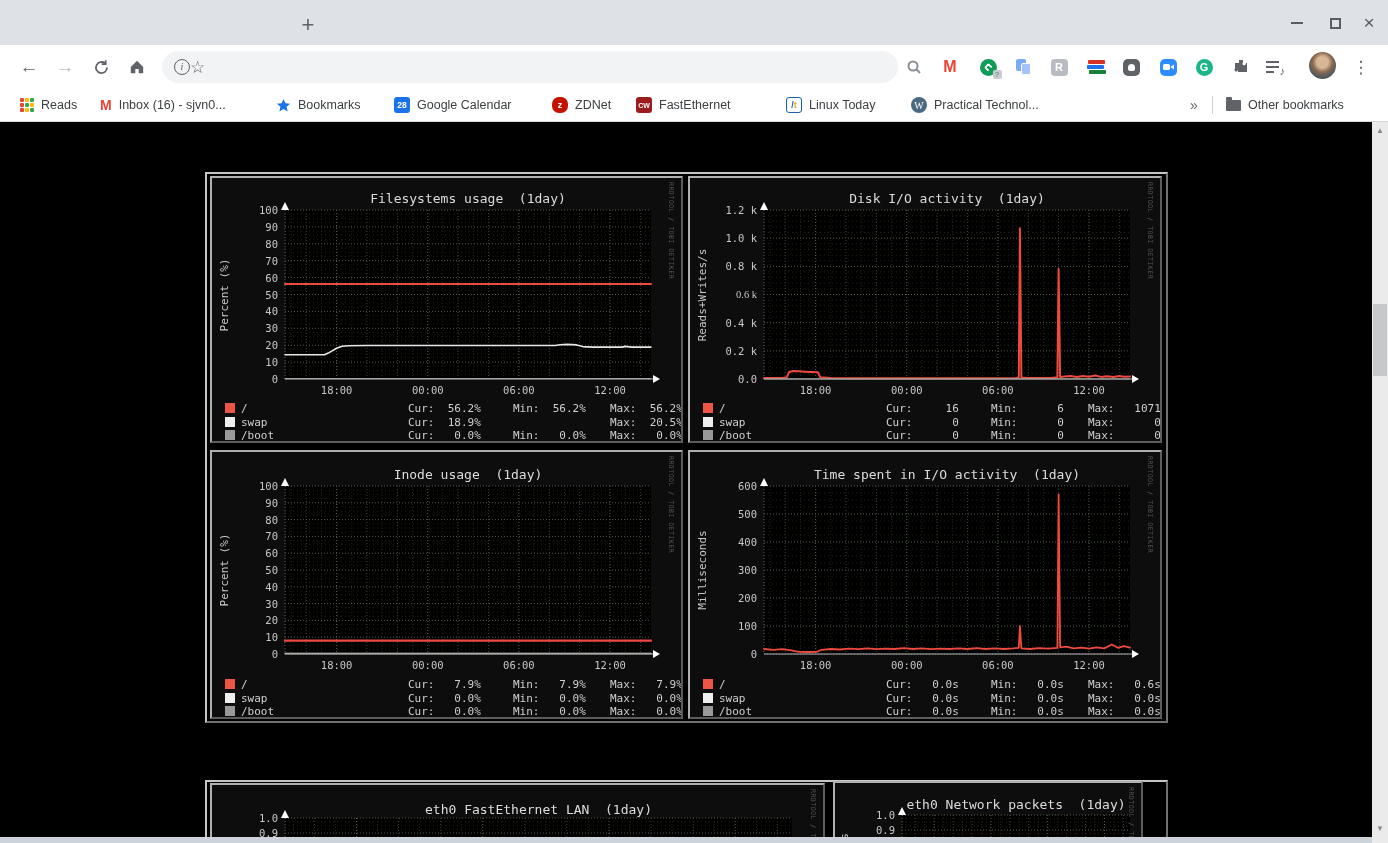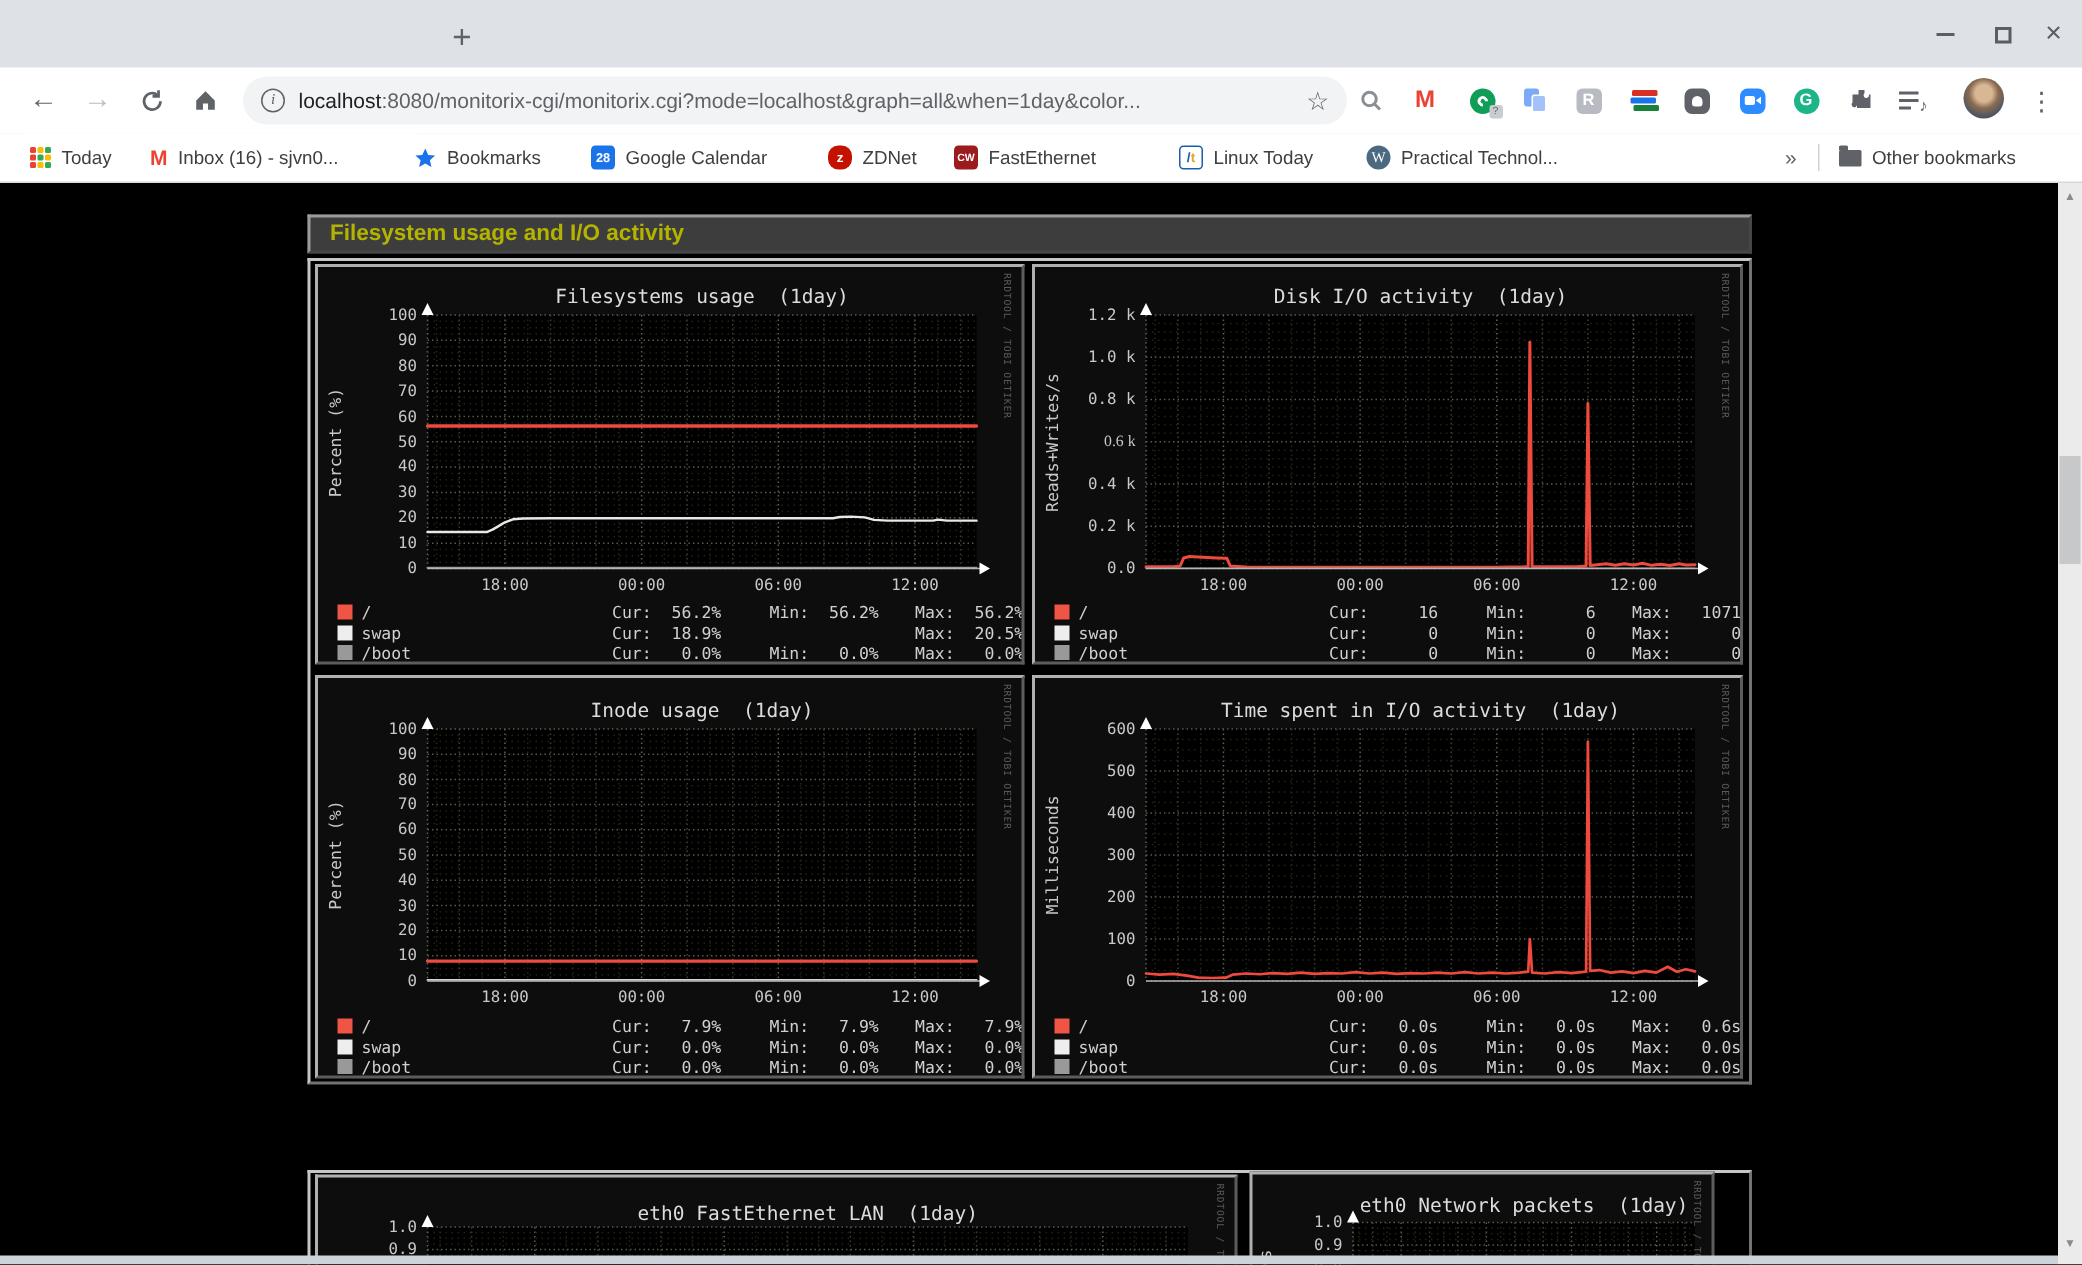--- a/index.html
+++ b/index.html
@@ -100,21 +100,20 @@
           <path d="M12.7 1.2 L12.7 5.2 L8.7 5.2" fill="none" stroke="#5f6368" stroke-width="1.8"></path>
         </svg>
     </div>
     <div class="navbtn" style="left:124px">
       <svg width="18" height="18" viewBox="0 0 16 16">
           <path d="M2.5 8 L8 2.5 L13.5 8 V13.5 H9.5 V9.8 H6.5 V13.5 H2.5 Z" fill="#5f6368"></path>
         </svg>
     </div>
     <div class="urlbar">
       <span class="info-icon">i</span>
-      <span class="url-text"><b>localhost</b><span>:8080/monitorix-cgi/monitorix.cgi?mode=localhost&amp;graph=all&amp;when=1day&amp;color...</span></span>
       <span class="star-icon">☆</span>
     </div>
 
     <div class="ext" style="left:901px">
       <svg width="18" height="18" viewBox="0 0 18 18">
           <circle cx="8" cy="8" r="4.5" fill="none" stroke="#8a8f94" stroke-width="2"></circle>
           <line x1="11.5" y1="11.5" x2="15" y2="15" stroke="#8a8f94" stroke-width="2"></line>
         </svg>
     </div>
     <div class="ext" style="left:937px">
@@ -181,21 +180,21 @@
           <i style="background:#ea4335"></i>
           <i style="background:#fbbc04"></i>
           <i style="background:#34a853"></i>
           <i style="background:#ea4335"></i>
           <i style="background:#34a853"></i>
           <i style="background:#fbbc04"></i>
           <i style="background:#ea4335"></i>
           <i style="background:#fbbc04"></i>
           <i style="background:#34a853"></i>
         </span>
-      <span>Today</span>
+      <span>Reads</span>
     </div>
     <div class="bm" style="left:100px">
       <span style="color:#ea4335;font-weight:bold;font-size:14px">M</span>
       <span>Inbox (16) - sjvn0...</span>
     </div>
     <div class="bm" style="left:276px">
       <svg width="15" height="15" viewBox="0 0 16 16">
           <path d="M8 1 L10.1 5.6 L15 6.1 L11.3 9.4 L12.4 14.3 L8 11.7 L3.6 14.3 L4.7 9.4 L1 6.1 L5.9 5.6 Z" fill="#1a73e8"></path>
         </svg>
       <span>Bookmarks</span>
@@ -227,21 +226,20 @@
     <div class="bm" style="left:1212px">
         <span style="width:1px;height:18px;background:#d0d3d7"></span>
       </div>
     <div class="bm" style="left:1226px">
       <span class="folder"></span>
       <span>Other bookmarks</span>
     </div>
   </div>
 
   <div class="page">
-    <div class="sec-header" style="top:21px">Filesystem usage and I/O activity</div>
     <div class="gbox" style="top:50px;height:551px"></div>
     <div class="panel" style="left:210px;top:54px;width:473px;height:267px">
         <svg style="position:absolute;left:67px;top:22px" width="382" height="183">
           <rect x="6" y="10" width="366" height="169" fill="#000"></rect>
           <line x1="12.074688796680503" y1="10" x2="12.074688796680503" y2="179" stroke="#262613" stroke-width="1" stroke-dasharray="1 2"></line>
           <line x1="27.261410788381745" y1="10" x2="27.261410788381745" y2="179" stroke="#39452f" stroke-width="1" stroke-dasharray="1 2"></line>
           <line x1="42.44813278008299" y1="10" x2="42.44813278008299" y2="179" stroke="#262613" stroke-width="1" stroke-dasharray="1 2"></line>
           <line x1="57.634854771784234" y1="10" x2="57.634854771784234" y2="179" stroke="#55684e" stroke-width="1" stroke-dasharray="1 2"></line>
           <line x1="72.82157676348548" y1="10" x2="72.82157676348548" y2="179" stroke="#262613" stroke-width="1" stroke-dasharray="1 2"></line>
           <line x1="88.00829875518673" y1="10" x2="88.00829875518673" y2="179" stroke="#39452f" stroke-width="1" stroke-dasharray="1 2"></line>

